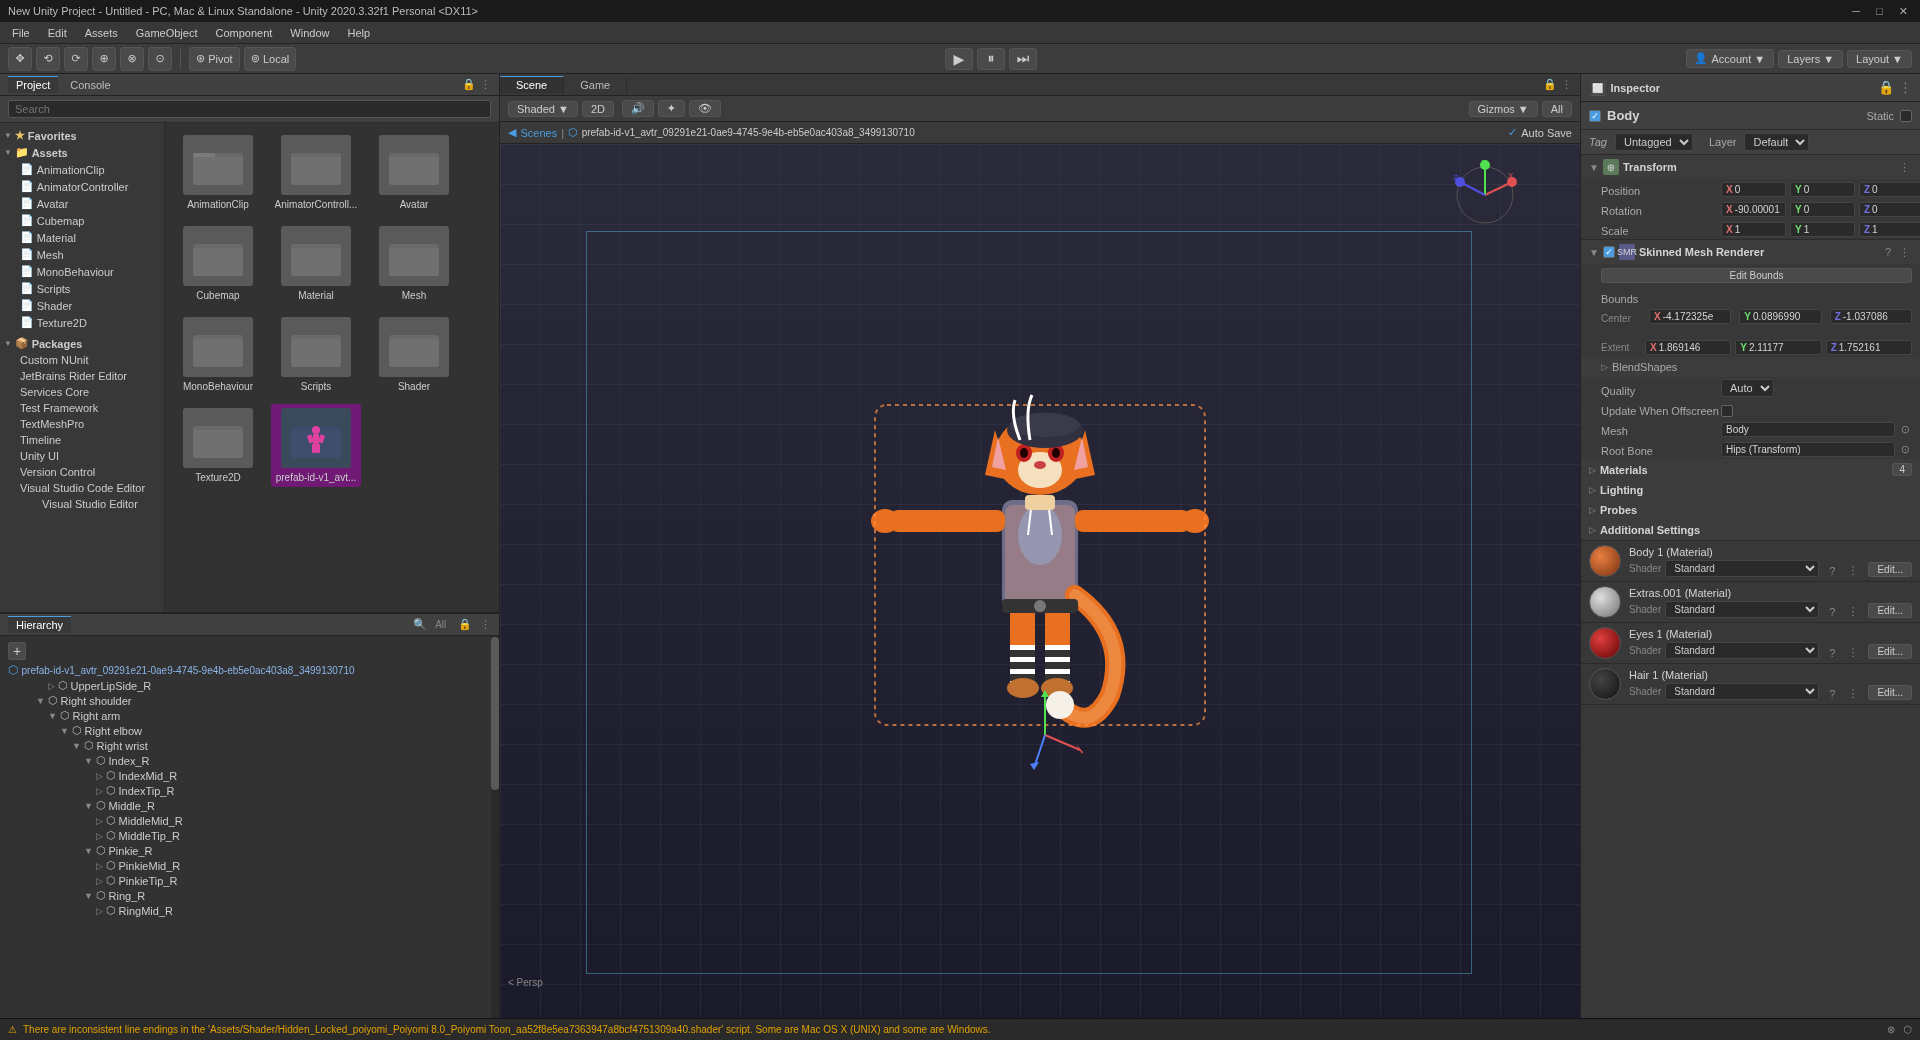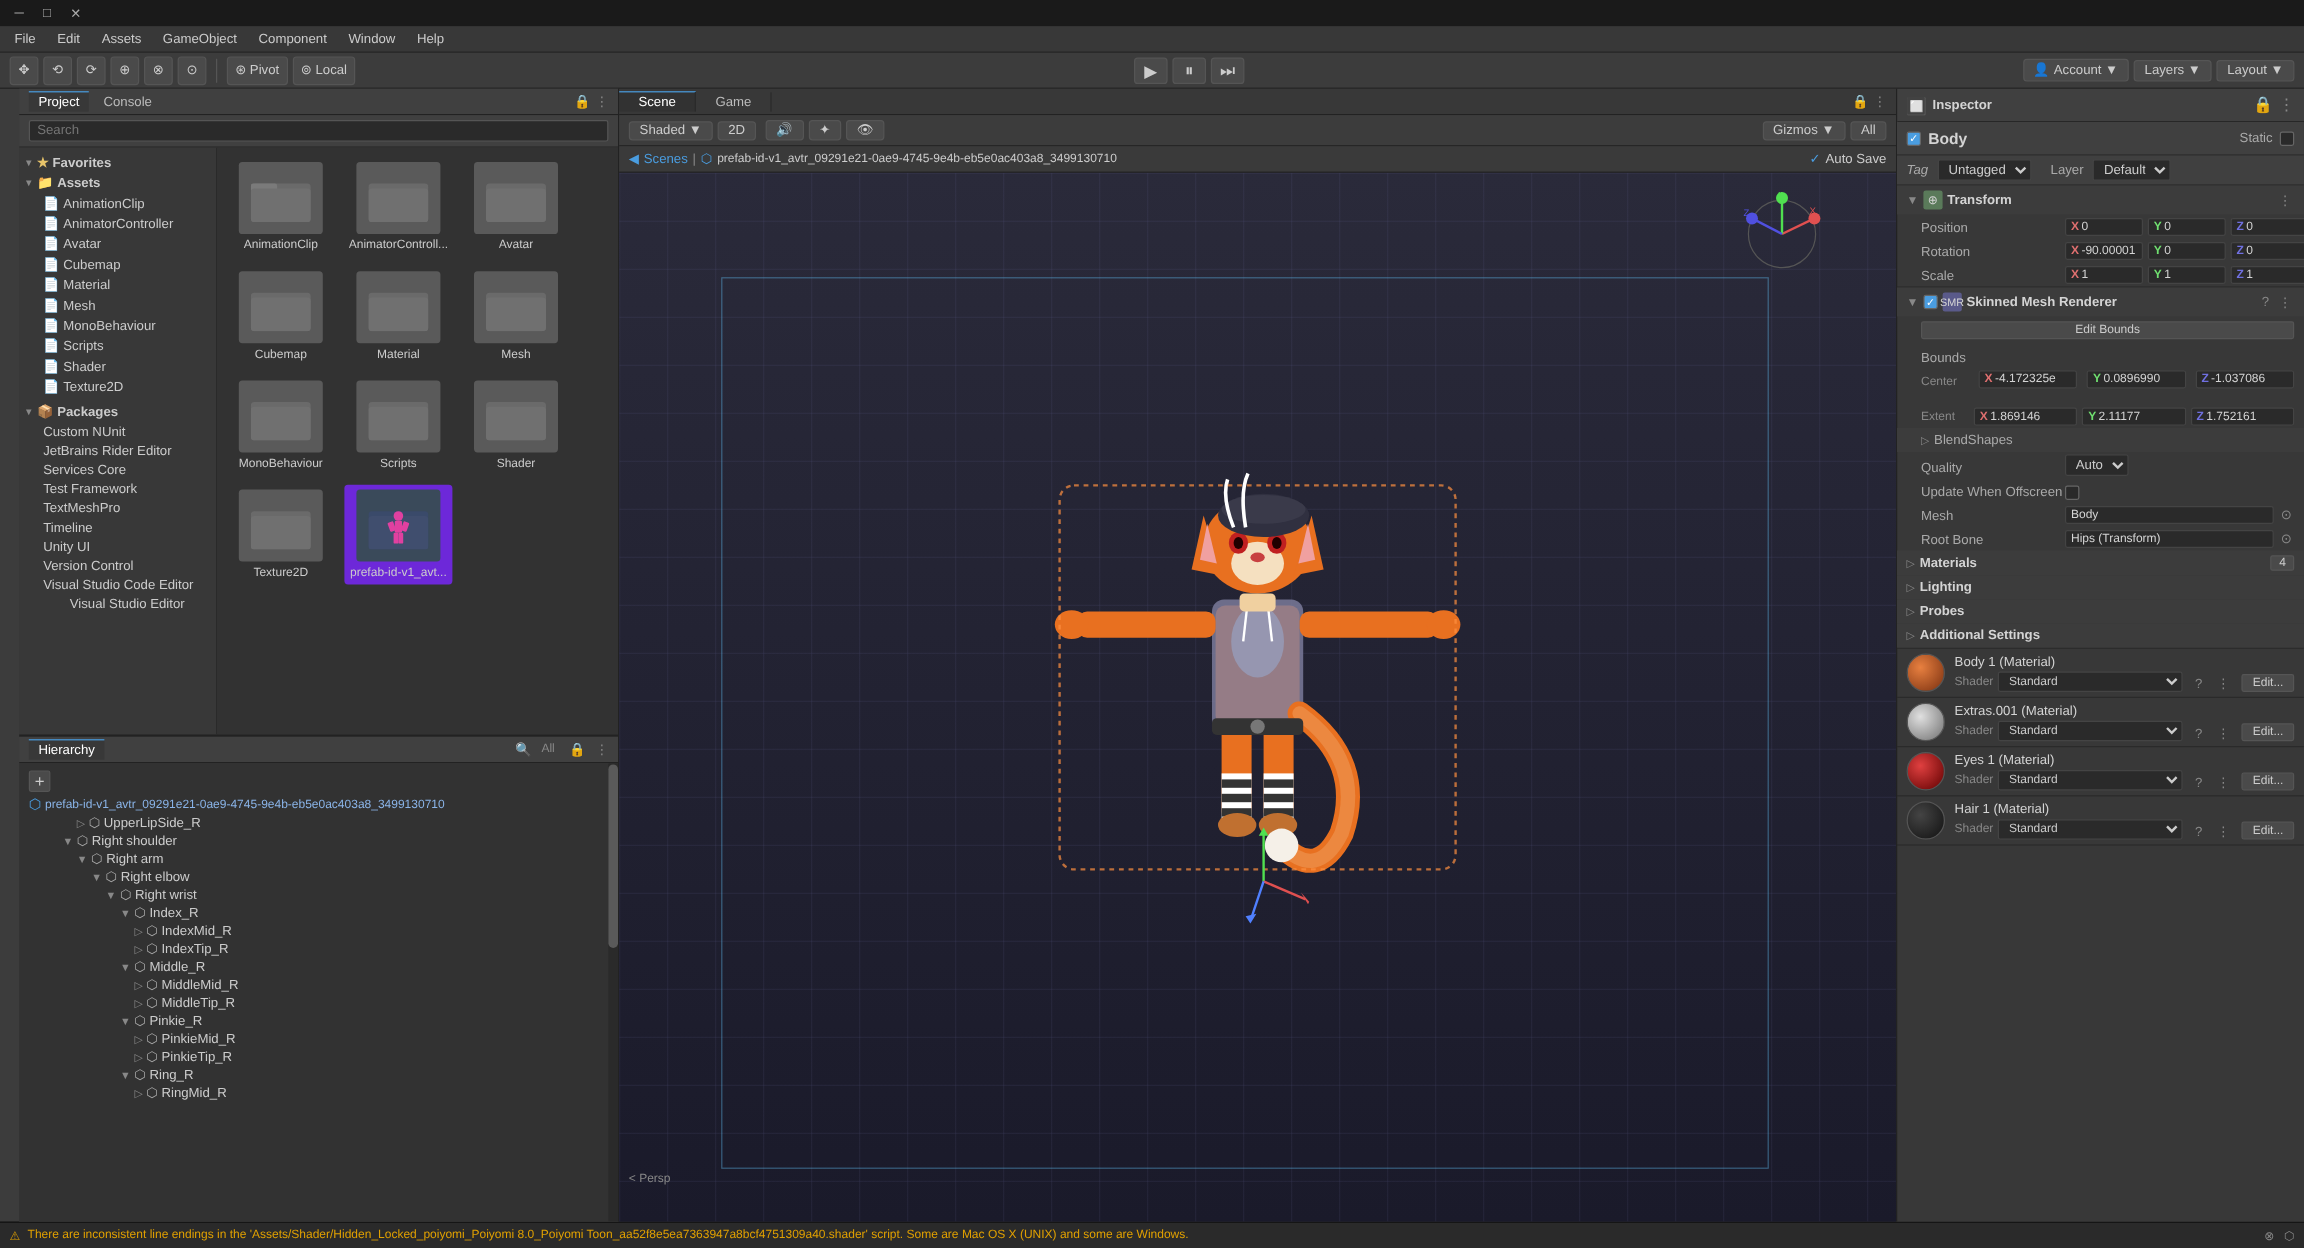--- a/index.html
+++ b/index.html
@@ -8,21 +8,21 @@
     
     #title-bar { height: 22px; background: #1a1a1a; display: flex; align-items: center; justify-content: space-between; padding: 0 8px; color: #ccc; font-size: 11px; }
 
     
     #menu-bar { height: 22px; background: #383838; display: flex; align-items: center; padding: 0 4px; gap: 2px; border-bottom: 1px solid #222; }
     .menu-item { padding: 2px 8px; cursor: pointer; font-size: 11px; color: #ccc; }
     .toolbar-btn { height: 24px; min-width: 24px; background: #4a4a4a; border: 1px solid #555; border-radius: 3px; color: #ccc; cursor: pointer; display: flex; align-items: center; justify-content: center; padding: 0 6px; font-size: 11px; gap: 3px; }
     .toolbar-separator { width: 1px; height: 20px; background: #555; margin: 0 4px; }
 
     
-    #main { display: flex; height: calc(1040px - 22px - 22px - 30px - 22px); padding-left: 16px; }
+    #main { display: flex; height: calc(1040px - 22px - 22px - 30px - 22px); }
 
     
     #left-panel { width: 500px; display: flex; flex-direction: column; background: #383838; border-right: 1px solid #222; }
 
     
     #project-panel { height: 540px; display: flex; flex-direction: column; border-bottom: 2px solid #222; }
     #project-header { height: 22px; background: #404040; display: flex; align-items: center; padding: 0 8px; gap: 4px; border-bottom: 1px solid #222; }
     .panel-tab { padding: 2px 8px; font-size: 11px; color: #bbb; cursor: pointer; }
     .panel-tab.active { background: #383838; color: #fff; border-top: 1px solid #4a9de0; }
 
@@ -30,21 +30,21 @@
     #project-tree { width: 165px; background: #383838; border-right: 1px solid #2a2a2a; overflow-y: auto; padding: 4px 0; }
     .tree-item { padding: 2px 4px 2px 8px; cursor: pointer; display: flex; align-items: center; gap: 3px; white-space: nowrap; font-size: 11px; color: #ccc; }
     .tree-section { padding: 2px 4px 2px 4px; cursor: pointer; display: flex; align-items: center; gap: 3px; font-size: 11px; color: #ccc; font-weight: bold; }
     .chevron { font-size: 8px; color: #888; }
     .folder-icon { color: #e8c46a; }
     .star-icon { color: #e8c46a; }
 
     #project-assets { flex: 1; background: #323232; overflow-y: auto; padding: 8px; }
     .assets-grid { display: grid; grid-template-columns: repeat(auto-fill, 90px); gap: 8px; }
     .asset-item { display: flex; flex-direction: column; align-items: center; gap: 4px; cursor: pointer; padding: 4px; border-radius: 3px; }
-    .asset-item.selected { background: #6d28d9; }
+    .asset-item.selected { background: #701a75; }
     .asset-folder { width: 70px; height: 60px; background: #5a5a5a; border-radius: 3px; display: flex; align-items: center; justify-content: center; font-size: 32px; }
     .asset-label { font-size: 10px; color: #ccc; text-align: center; max-width: 85px; overflow: hidden; text-overflow: ellipsis; white-space: nowrap; }
 
     #project-search { padding: 4px 8px; background: #404040; border-bottom: 1px solid #2a2a2a; }
     #project-search input { width: 100%; background: #2a2a2a; border: 1px solid #555; color: #ccc; padding: 2px 6px; font-size: 11px; border-radius: 2px; }
 
     
     #hierarchy-panel { flex: 1; display: flex; flex-direction: column; }
     #hierarchy-header { height: 22px; background: #404040; display: flex; align-items: center; padding: 0 8px; gap: 8px; border-bottom: 1px solid #222; }
     #hierarchy-body { flex: 1; background: #323232; overflow-y: auto; padding: 4px 0; }
@@ -132,20 +132,21 @@
     .hier-indent-4 { padding-left: 60px; }
     .hier-indent-5 { padding-left: 72px; }
     .hier-indent-6 { padding-left: 84px; }
     .hier-indent-7 { padding-left: 96px; }
     .edit-btn { background: #4a4a4a; border: 1px solid #555; border-radius: 2px; color: #ccc; font-size: 10px; padding: 1px 8px; cursor: pointer; }
   </style>
 </head>
 <body>
 
 <div id="title-bar">
+  <span style="flex:1; font-size:11px; color:#bbb;">New Unity Project - Untitled - PC, Mac &amp; Linux Standalone - Unity 2020.3.32f1 Personal &lt;DX11&gt;</span>
   <div style="display:flex; gap:8px;">
     <span style="cursor:pointer; color:#aaa; padding:0 4px;">─</span>
     <span style="cursor:pointer; color:#aaa; padding:0 4px;">□</span>
     <span style="cursor:pointer; color:#aaa; padding:0 4px;">✕</span>
   </div>
 </div>
 
 <div id="menu-bar">
     <span class="menu-item">File</span>
     <span class="menu-item">Edit</span>

